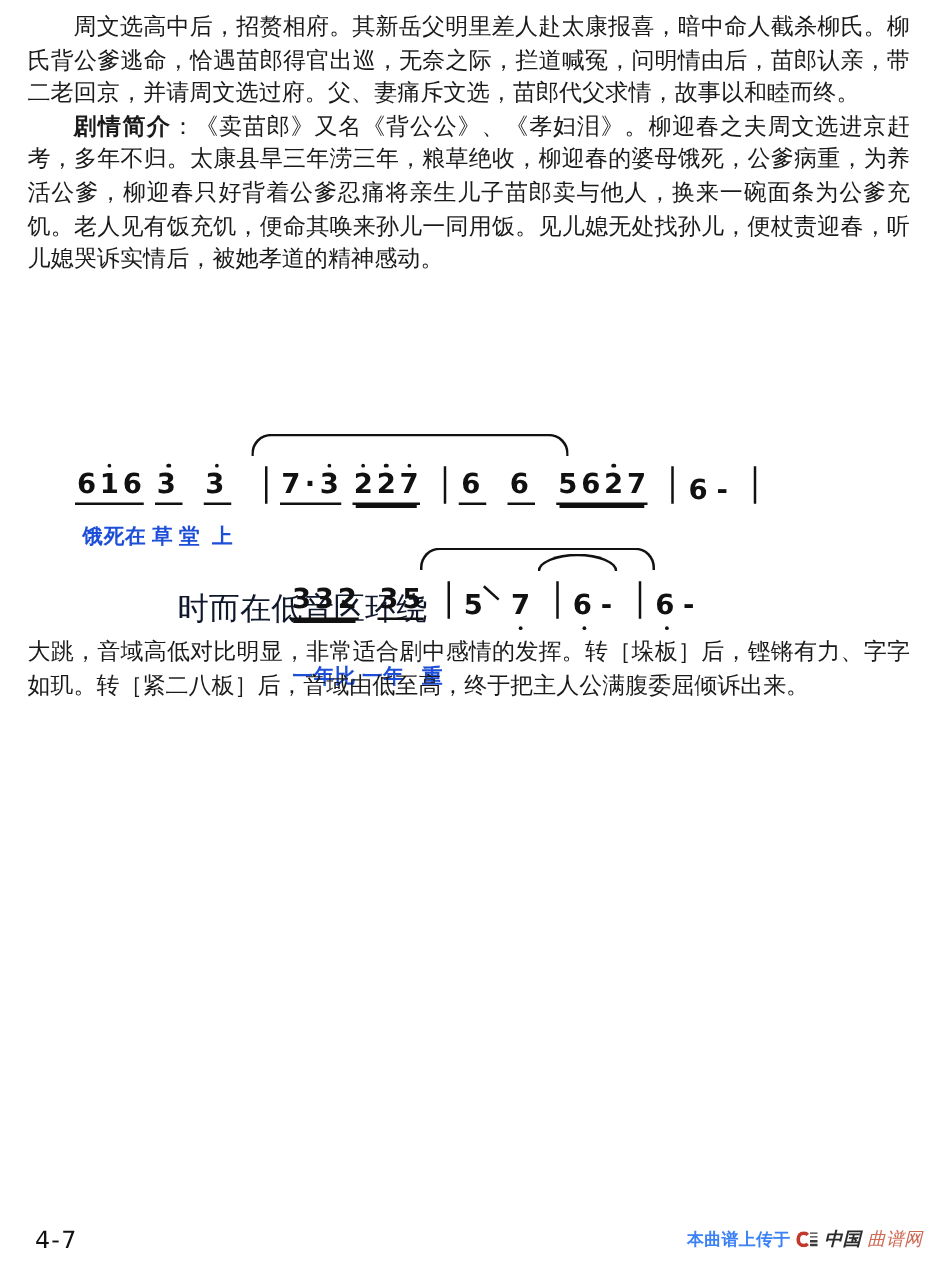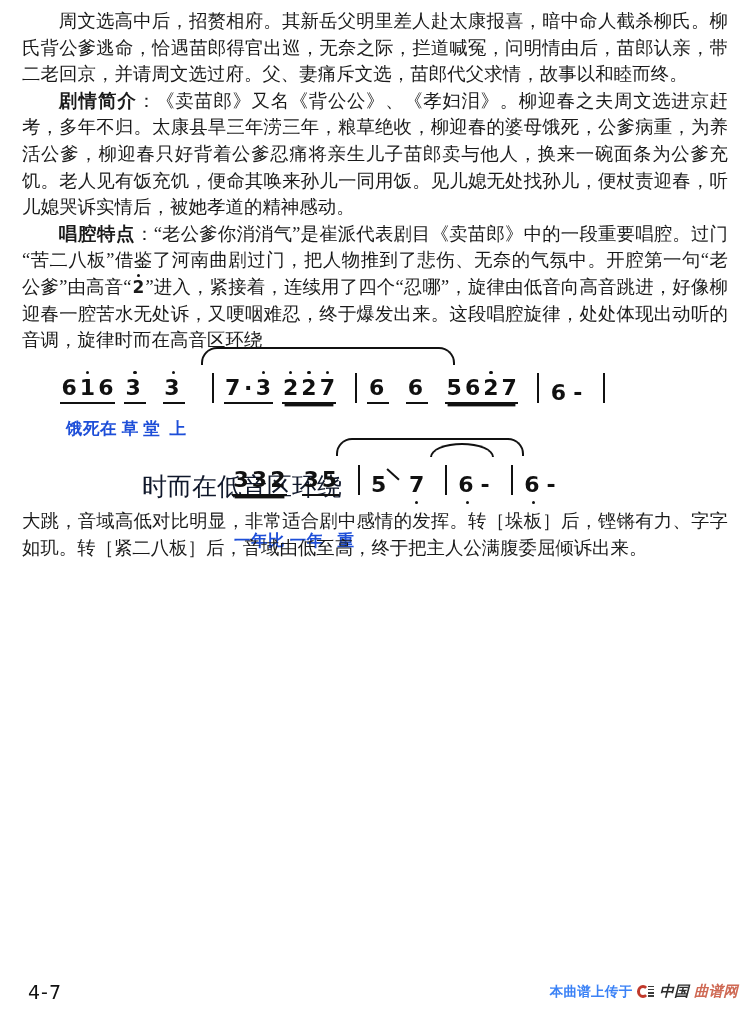--- a/index.html
+++ b/index.html
@@ -260,39 +260,38 @@
     font-family: Liberation Serif, serif;
     font-size: 14.5px;
     font-weight: bold;
     font-style: italic;
     color: #2b2b2b;
     letter-spacing: 0.2px;
   }
   .wm-site {
     font-family: "Liberation Serif", "DejaVu Serif", serif;
     font-size: 14.5px;
-    font-weight: bold;
+    font-weight: normal;
     font-style: italic;
     color: #cf6a55;
     letter-spacing: 0.2px;
     text-align: center;
   }
 </style>
 </head>
 <body>
 
 <div class="page">
 
   <div class="body-text">
 
     <p class="para"><span>周文选高中后，招赘相府。其新岳父明里差人赴太康报喜，暗中命人截杀柳氏。柳氏背公爹逃命，恰遇苗郎得官出巡，无奈之际，拦道喊冤，问明情由后，苗郎认亲，带二老回京，并请周文选过府。父、妻痛斥文选，苗郎代父求情，故事以和睦而终。</span></p>
 
     <p class="para"><span class="lead">剧情简介</span><span>：《卖苗郎》又名《背公公》、《孝妇泪》。柳迎春之夫周文选进京赶考，多年不归。太康县旱三年涝三年，粮草绝收，柳迎春的婆母饿死，公爹病重，为养活公爹，柳迎春只好背着公爹忍痛将亲生儿子苗郎卖与他人，换来一碗面条为公爹充饥。老人见有饭充饥，便命其唤来孙儿一同用饭。见儿媳无处找孙儿，便杖责迎春，听儿媳哭诉实情后，被她孝道的精神感动。</span></p>
 
-    <p class="para"><span class="lead">唱腔特点</span><span>：“老公爹你消消气”是崔派代表剧目《卖苗郎》中的一段重要唱腔。过门“苦二八板”借鉴了河南曲剧过门，把人物推到了悲伤、无奈的气氛中。开腔第一句“老公爹”由高音“</span><span class="inline-note">2</span><span>”进入，紧接着，连续用了四个“忍哪”，旋律由低音向高音跳进，好像柳迎春一腔苦水无处诉，又哽咽难忍，终于爆发出来。这段唱腔旋律，处处体现出动听的音调，旋律时而在高音区环绕</span></p>
   </div>
 
   <div class="score score-1">
     <div class="staff">
 
       <div class="grp beam1">
         <span class="note">6</span>
         <span class="note">1<i class="oct-up"></i></span>
         <span class="note">6</span>
       </div>

